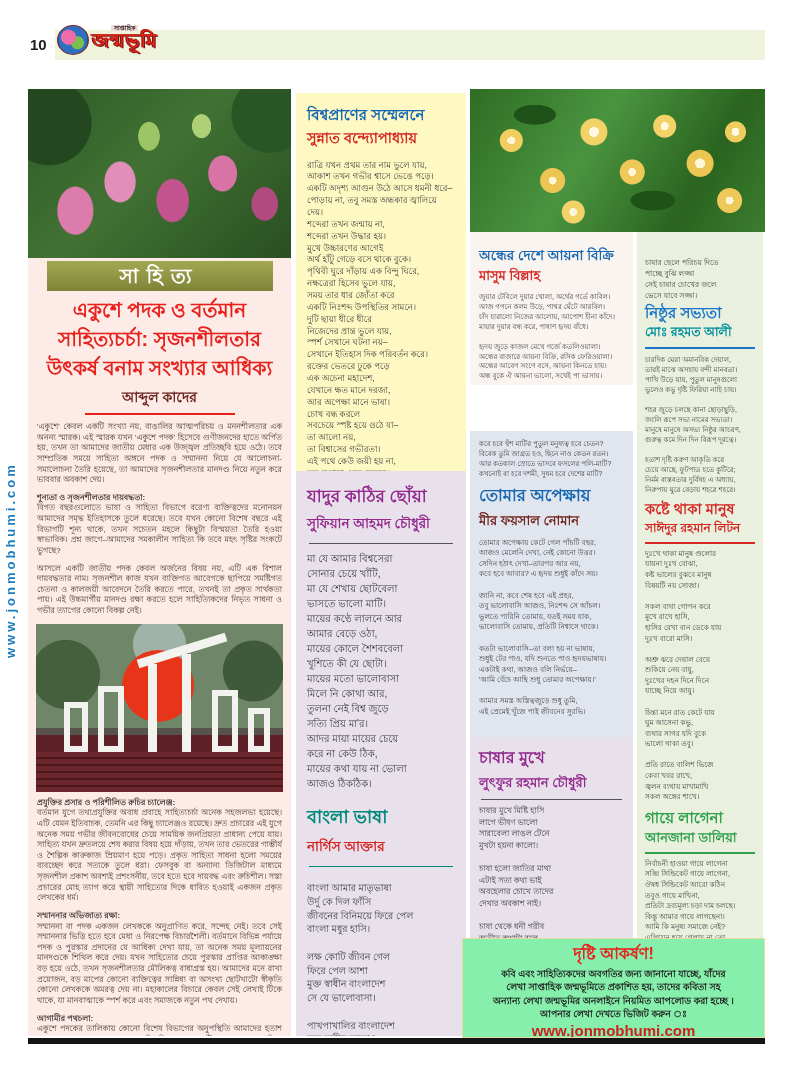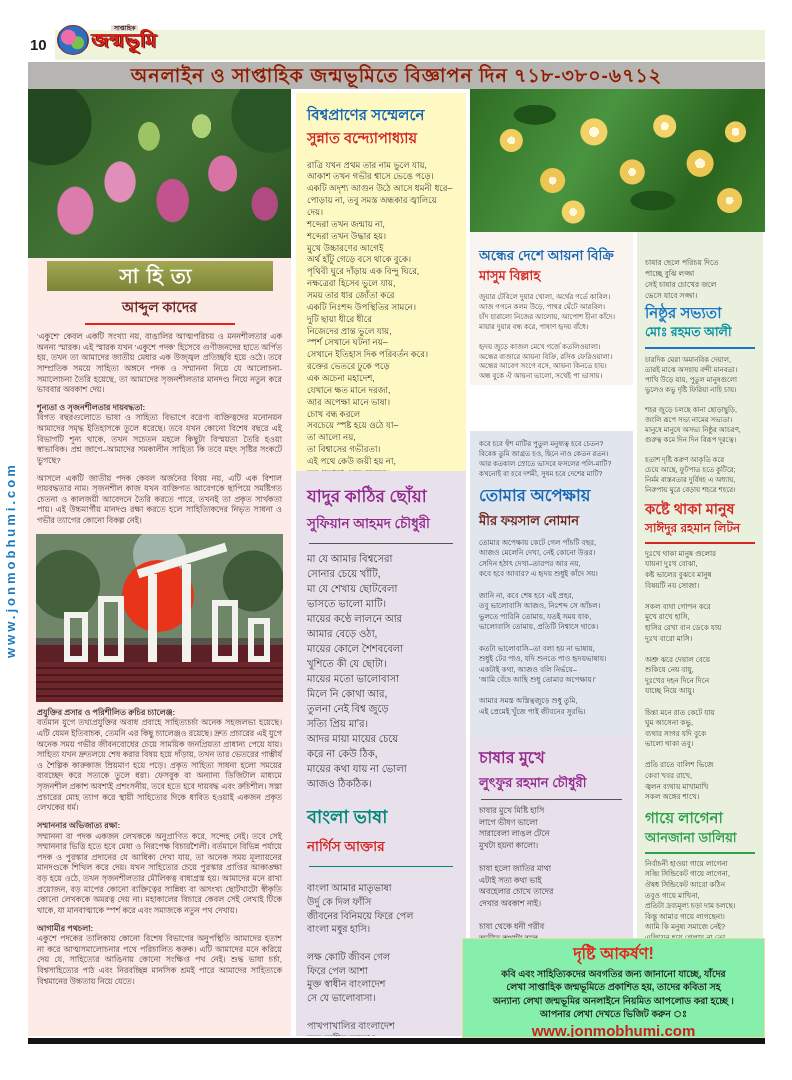--- a/index.html
+++ b/index.html
@@ -153,29 +153,29 @@
 
   <div class="page-number">10</div>
   <div class="masthead-band"></div>
   <div class="masthead-logo">
     <div class="logo-globe"></div>
     <div class="logo-text-wrap">
       <div class="logo-small">সাপ্তাহিক</div>
       <div class="logo-title">জন্মভূমি</div>
     </div>
   </div>
-  <div class="ad-banner">অনলাইন ও সাপ্তাহিক জন্মভূমিতে বিজ্ঞাপন দিন ৭১৮-৩৮০-৬৭১২</div>
 
   <div class="side-url">www.jonmobhumi.com</div>
 
   <div class="photo lotus-photo"></div>
   <div class="photo kadam-photo"></div>
 
   <div class="col1">
     <div class="section-bar">সাহিত্য</div>
+    <div class="article-title">একুশে পদক ও বর্তমান<br>সাহিত্যচর্চা: সৃজনশীলতার<br>উৎকর্ষ বনাম সংখ্যার আধিক্য</div>
     <div class="article-author">আব্দুল কাদের</div>
     <div class="author-rule"></div>
     <p class="article-para">'একুশে' কেবল একটি সংখ্যা নয়, বাঙালির আত্মপরিচয় ও মননশীলতার এক অনন্য স্মারক। এই স্মারক যখন 'একুশে পদক' হিসেবে গুণীজনদের হাতে অর্পিত হয়, তখন তা আমাদের জাতীয় মেধার এক উজ্জ্বল প্রতিচ্ছবি হয়ে ওঠে। তবে সাম্প্রতিক সময়ে সাহিত্য অঙ্গনে পদক ও সম্মাননা নিয়ে যে আলোচনা-সমালোচনা তৈরি হয়েছে, তা আমাদের সৃজনশীলতার মানদণ্ড নিয়ে নতুন করে ভাববার অবকাশ দেয়।</p>
     <div class="article-head">শূন্যতা ও সৃজনশীলতার দায়বদ্ধতা:</div>
     <p class="article-para">বিগত বছরগুলোতে ভাষা ও সাহিত্য বিভাগে বরেণ্য ব্যক্তিত্বদের মনোনয়ন আমাদের সমৃদ্ধ ইতিহাসকে তুলে ধরেছে। তবে যখন কোনো বিশেষ বছরে এই বিভাগটি শূন্য থাকে, তখন সচেতন মহলে কিছুটা বিস্ময়তা তৈরি হওয়া স্বাভাবিক। প্রশ্ন জাগে–আমাদের সমকালীন সাহিত্য কি তবে মহৎ সৃষ্টির সংকটে ভুগছে?</p>
     <p class="article-para">আসলে একটি জাতীয় পদক কেবল অর্জনের বিষয় নয়, এটি এক বিশাল দায়বদ্ধতার নাম। সৃজনশীল কাজ যখন ব্যক্তিগত আবেগকে ছাপিয়ে সমষ্টিগত চেতনা ও কালজয়ী আবেদনে তৈরি করতে পারে, তখনই তা প্রকৃত সার্থকতা পায়। এই উচ্চমার্গীয় মানদণ্ড রক্ষা করতে হলে সাহিত্যিকদের নিভৃত সাধনা ও গভীর ত্যাগের কোনো বিকল্প নেই।</p>
 
     <div class="minar">
       <div class="minar-sun"></div>
       <div class="mframe f1"></div>

